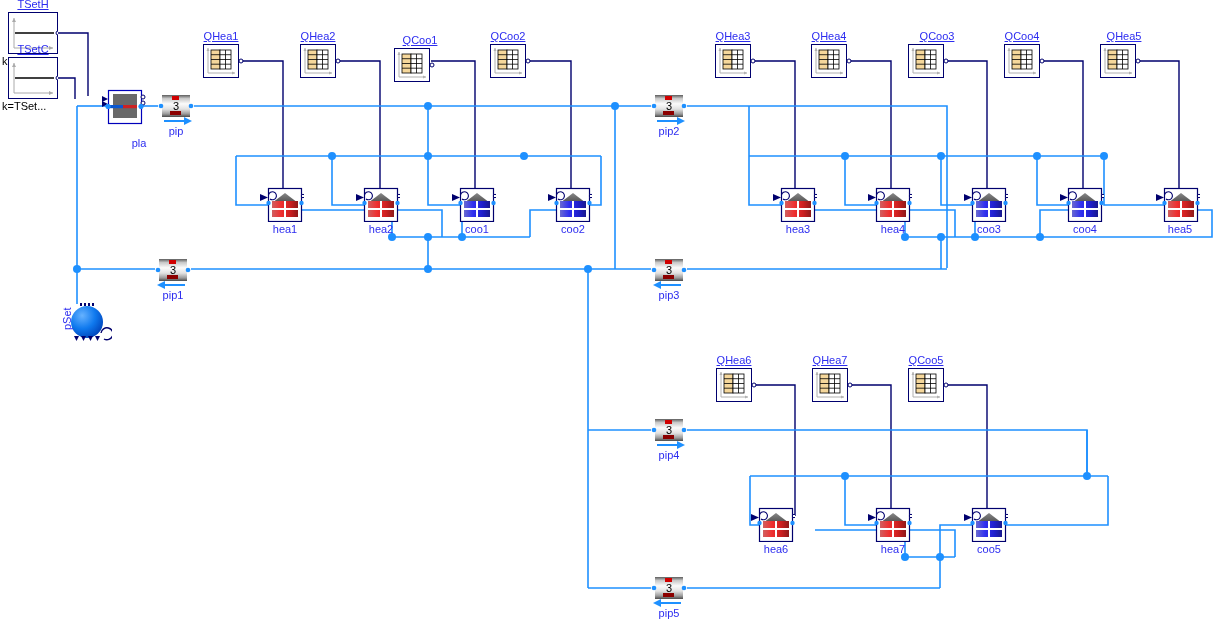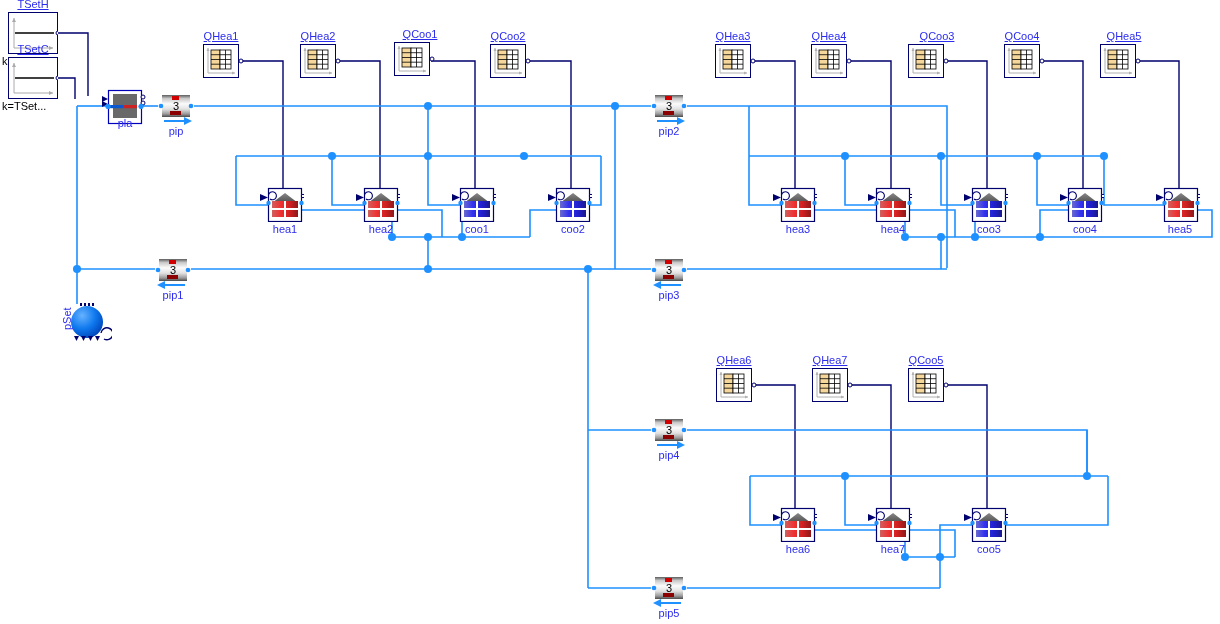--- a/index.html
+++ b/index.html
@@ -235,21 +235,21 @@
       <rect x="21" y="17" width="14" height="3.2" fill="#cc2222"></rect>
 
       <path d="M 0,8 L 6,11 L 0,14 Z" fill="#00006e"></path>
       <path d="M 0,13 L 6,16 L 0,19 Z" fill="#00006e"></path>
 
       <circle cx="41" cy="9" r="2" fill="#ffffff" stroke="#00006e" stroke-width="1"></circle>
       <circle cx="41" cy="15" r="2" fill="#ffffff" stroke="#00006e" stroke-width="1"></circle>
       <circle cx="6" cy="18.5" r="2.2" fill="#1e90ff" stroke="#1e90ff"></circle>
       <circle cx="39" cy="18.5" r="2.2" fill="#1e90ff" stroke="#1e90ff"></circle>
     </svg>
-    <div class="clabel" style="top:28px;">pla</div>
+    <div class="clabel" style="top:48px;margin-left:14px;">pla</div>
   </div>
 
   <div class="comp" style="left:66px; top:300px; width:46px; height:46px;">
     <svg width="46" height="46">
       <defs>
         <radialGradient id="sphg" cx="35%" cy="30%" r="75%">
           <stop offset="0%" stop-color="#66b2ff"></stop>
           <stop offset="55%" stop-color="#0f79ee"></stop>
           <stop offset="100%" stop-color="#0044bb"></stop>
         </radialGradient>
@@ -403,21 +403,21 @@
       <path d="M 5,29 L 32,29" stroke="#b0b0b0" stroke-width="1" fill="none"></path>
       <path d="M 5,4 L 3.5,7 L 6.5,7 Z" fill="#b0b0b0"></path>
       <path d="M 32,29 L 29,27.5 L 29,30.5 Z" fill="#b0b0b0"></path>
       <rect x="8" y="6" width="9" height="19" fill="#f5d79b" stroke="#000000" stroke-width="0.8"></rect>
       <rect x="17" y="6" width="11" height="19" fill="#ffffff" stroke="#000000" stroke-width="0.8"></rect>
       <path d="M 8,10.7 L 28,10.7 M 8,15.5 L 28,15.5 M 8,20.2 L 28,20.2" stroke="#000000" stroke-width="0.8"></path>
       <path d="M 22.5,6 L 22.5,25" stroke="#000000" stroke-width="0.8"></path>
       <circle cx="38" cy="17" r="2" fill="#ffffff" stroke="#00006e" stroke-width="1"></circle>
     </svg>
   </div>
-  <div class="comp" style="left:394px; top:42px; width:52px; height:34px;">
+  <div class="comp" style="left:394px; top:48px; width:52px; height:34px;">
     <div class="clabel-top" style="top:-13px;">QCoo1</div>
     <svg width="42" height="34">
       <rect x="0.5" y="0.5" width="35" height="33" fill="#ffffff" stroke="#00006e" stroke-width="1"></rect>
       <path d="M 5,29 L 5,4" stroke="#b0b0b0" stroke-width="1" fill="none"></path>
       <path d="M 5,29 L 32,29" stroke="#b0b0b0" stroke-width="1" fill="none"></path>
       <path d="M 5,4 L 3.5,7 L 6.5,7 Z" fill="#b0b0b0"></path>
       <path d="M 32,29 L 29,27.5 L 29,30.5 Z" fill="#b0b0b0"></path>
       <rect x="8" y="6" width="9" height="19" fill="#f5d79b" stroke="#000000" stroke-width="0.8"></rect>
       <rect x="17" y="6" width="11" height="19" fill="#ffffff" stroke="#000000" stroke-width="0.8"></rect>
       <path d="M 8,10.7 L 28,10.7 M 8,15.5 L 28,15.5 M 8,20.2 L 28,20.2" stroke="#000000" stroke-width="0.8"></path>
@@ -716,21 +716,21 @@
       <path d="M 12,22 L 38,22 L 38,24 L 12,24 Z" fill="#ffffff"></path>
       <path d="M 0,8 L 8,11.5 L 0,15 Z" fill="#00006e"></path>
       <path d="M 8.5,9 a 4,4 0 1 1 1.5,4" fill="none" stroke="#00006e" stroke-width="1.1"></path>
       <circle cx="43" cy="10" r="1.7" fill="#ffffff" stroke="#00006e" stroke-width="1"></circle>
       <circle cx="8.5" cy="17" r="2.2" fill="#1e90ff"></circle>
       <circle cx="41.5" cy="17" r="2.2" fill="#1e90ff"></circle>
     </svg>
     <div class="clabel" style="top:36px;">hea5</div>
   </div>
 
-  <div class="comp" style="left:781px; top:508px; width:34px; height:30px;">
+  <div class="comp" style="left:759px; top:508px; width:34px; height:30px;">
     <svg width="44" height="36" style="position:absolute; left:-8px; top:-2px;">
       <rect x="8.5" y="2.5" width="33" height="33" fill="#ffffff" stroke="#00006e" stroke-width="1.2"></rect>
       <path d="M 12,17 L 25,7 L 38,17 Z" fill="url(#roofg)"></path>
       <rect x="12" y="15" width="26" height="16" fill="url(#heag)"></rect>
       <path d="M 24,15 L 26,15 L 26,31 L 24,31 Z" fill="#ffffff"></path>
       <path d="M 12,22 L 38,22 L 38,24 L 12,24 Z" fill="#ffffff"></path>
       <path d="M 0,8 L 8,11.5 L 0,15 Z" fill="#00006e"></path>
       <path d="M 8.5,9 a 4,4 0 1 1 1.5,4" fill="none" stroke="#00006e" stroke-width="1.1"></path>
       <circle cx="43" cy="10" r="1.7" fill="#ffffff" stroke="#00006e" stroke-width="1"></circle>
       <circle cx="8.5" cy="17" r="2.2" fill="#1e90ff"></circle>

